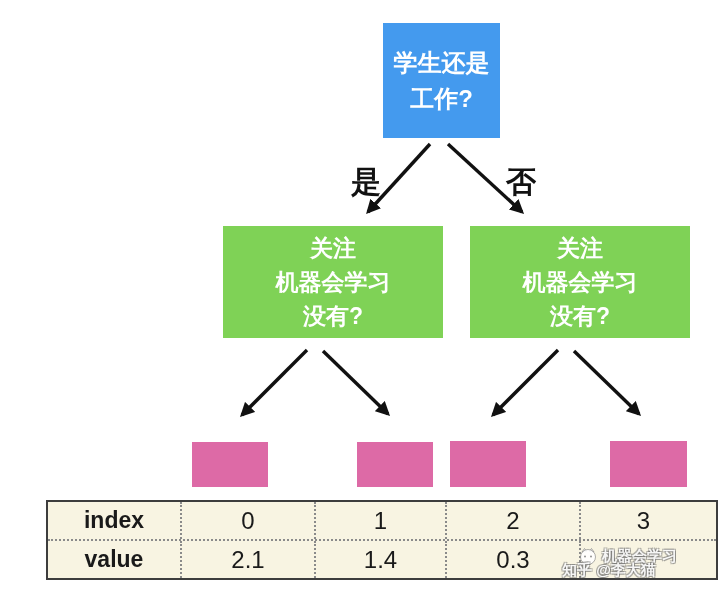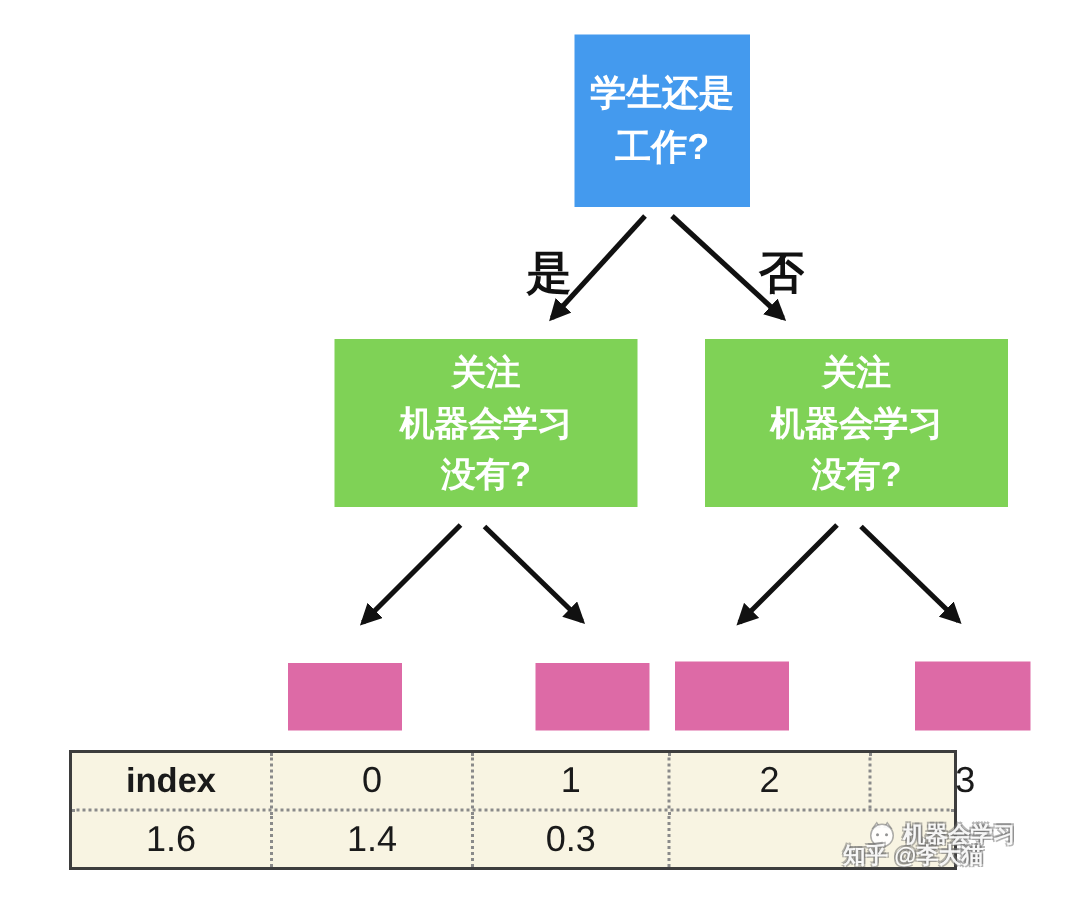--- a/index.html
+++ b/index.html
@@ -28,21 +28,21 @@
     white-space: pre-line;
   }
   .node.root {
     left: 383px; top: 23px;
     width: 117px; height: 115px;
     background: #449AEE;
     font-size: 24px;
     line-height: 36px;
   }
   .node.internal {
-    width: 202px; height: 112px;
+    width: 220px; height: 112px;
     background: #7FD256;
     font-size: 23px;
     line-height: 34px;
   }
   .node.internal.left  { left: 223px; top: 226px; }
   .node.internal.right { left: 470px; top: 226px; }
   .leaf {
     position: absolute;
     width: 76px; height: 45px;
     background: #DD6AA6;
@@ -56,21 +56,21 @@
     font-size: 30px;
     font-weight: bold;
     color: #111111;
   }
   .edge-label.yes { left: 351px; top: 162px; }
   .edge-label.no  { left: 506px; top: 162px; }
 
   .value-table {
     position: absolute;
     left: 46px; top: 500px;
-    width: 592px; height: 80px;
+    width: 672px; height: 80px;
     box-sizing: border-box;
     border: 2px solid #3d3d3d;
     background: #F8F4E2;
   }
   .trow {
     display: grid;
     grid-template-columns: 134px 134px 131px 134px 125px;
     height: 37px;
   }
   .trow.first { border-bottom: 2px dotted #8a8a8a; }
@@ -151,21 +151,22 @@
 
   <div class="value-table">
     <div class="trow first">
       <div class="tcell head">index</div>
       <div class="tcell">0</div>
       <div class="tcell">1</div>
       <div class="tcell">2</div>
       <div class="tcell last">3</div>
     </div>
     <div class="trow">
-      <div class="tcell">1.6</div>
+      <div class="tcell head">value</div>
+      <div class="tcell">2.1</div>
       <div class="tcell">1.4</div>
       <div class="tcell">0.3</div>
       <div class="tcell last"></div>
     </div>
   </div>
 
   <div class="wm-line one">
     <span class="wm-icon">
       <svg viewBox="0 0 20 20" width="20" height="20" xmlns="http://www.w3.org/2000/svg">
         <path d="M4,6 L6.5,2.5 L8.5,5.5 Z" fill="rgba(255,255,255,0.9)" stroke="rgba(110,110,110,0.55)" stroke-width="1"></path>

